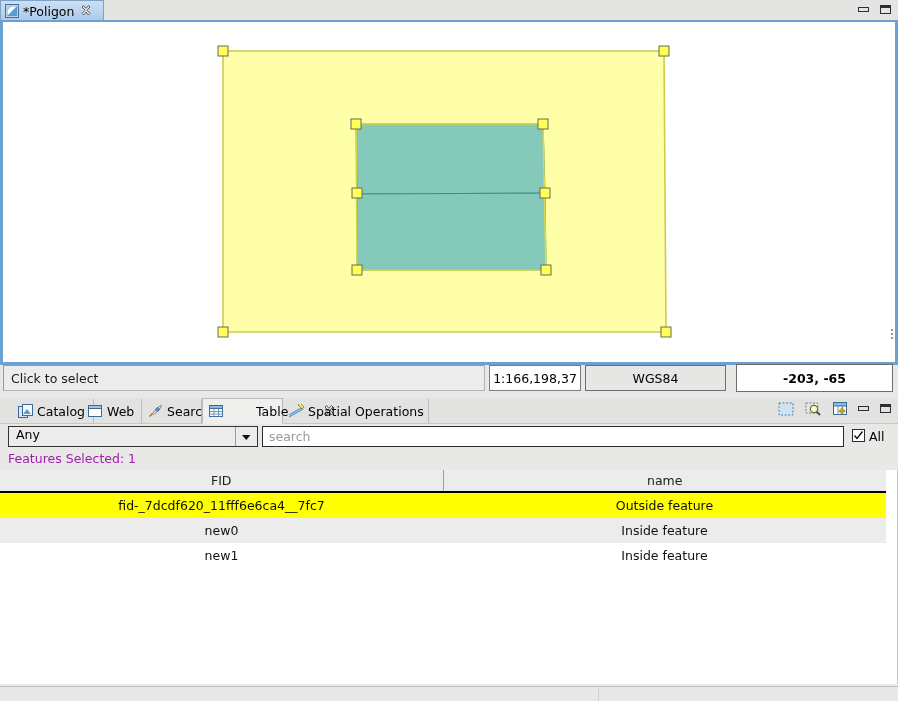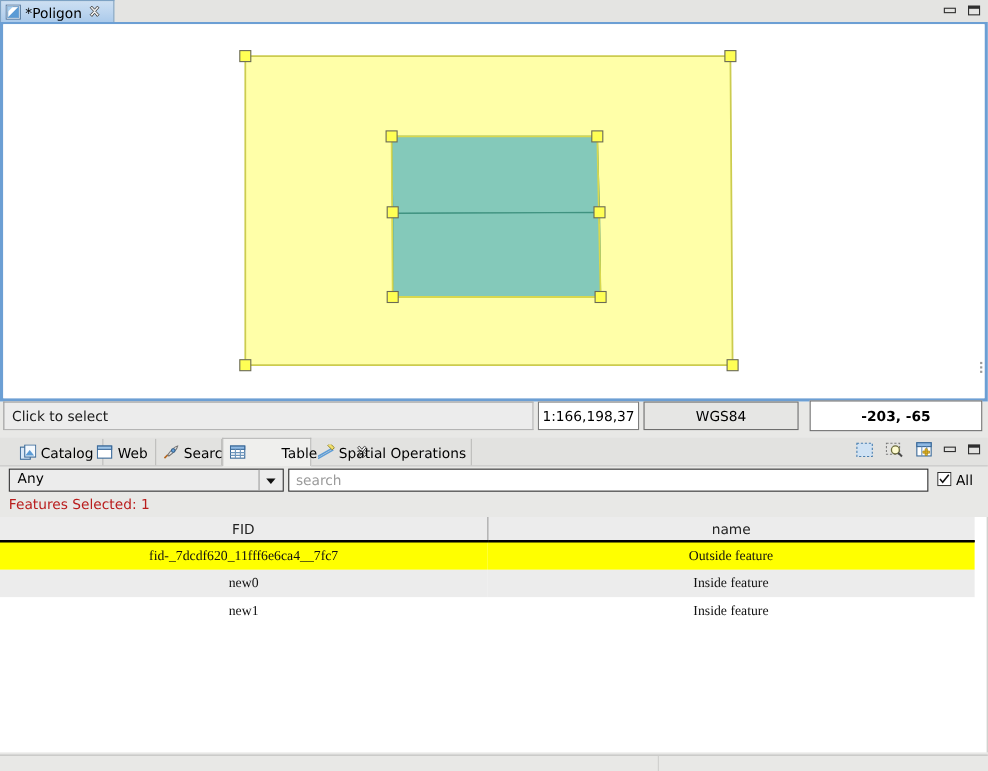--- a/index.html
+++ b/index.html
@@ -75,31 +75,31 @@
     box-sizing:border-box;display:flex;align-items:flex-start;justify-content:space-between;
     padding:0 0 0 7px;font-size:12.5px;
   }
   .combo .arrowbox{width:21px;height:19px;display:flex;align-items:center;justify-content:center;border-left:1px solid #9d9d9d;}
   .searchbox{
     margin-left:4px;width:582px;height:21px;background:#fff;border:1px solid #2b2b2b;
     box-sizing:border-box;display:flex;align-items:center;padding-left:6px;font-size:12.5px;color:#9a9a9a;
   }
   .allbox{margin-left:8px;display:flex;align-items:center;gap:4px;font-size:12.5px;}
 
-  .selinfo{position:absolute;left:8px;top:53px;font-size:12.5px;color:#b91c1c;}
+  .selinfo{position:absolute;left:8px;top:53px;font-size:12.5px;color:#a21caf;}
 
   .tablewrap{position:absolute;left:0;top:72px;width:898px;height:214px;background:#fff;border-right:1px solid #c6c6c4;box-sizing:border-box;}
   table.ftable{width:886px;border-collapse:collapse;table-layout:fixed;}
   table.ftable th{
     height:22px;font-weight:normal;font-size:12.5px;background:#ececec;
     border-right:1px solid #9e9e9e;border-bottom:2px solid #000;
     box-sizing:border-box;text-align:center;color:#222;
   }
   table.ftable th:last-child{border-right:none;}
-  table.ftable td{height:23px;font-size:12.5px;text-align:center;border:none;color:#111;font-family:Liberation Serif, serif;}
+  table.ftable td{height:23px;font-size:12.5px;text-align:center;border:none;color:#111;}
   tr.r-sel td{background:#ffff00;}
   tr.r-alt td{background:#ececec;}
   tr.r-norm td{background:#ffffff;}
   .bottomline{position:absolute;left:0;bottom:14px;width:898px;height:1px;background:#bfbfbd;}
   .vsep{position:absolute;left:598px;bottom:0px;width:1px;height:14px;background:#cfcfcd;}
 </style>
 </head>
 <body>
 
 <div class="app">

